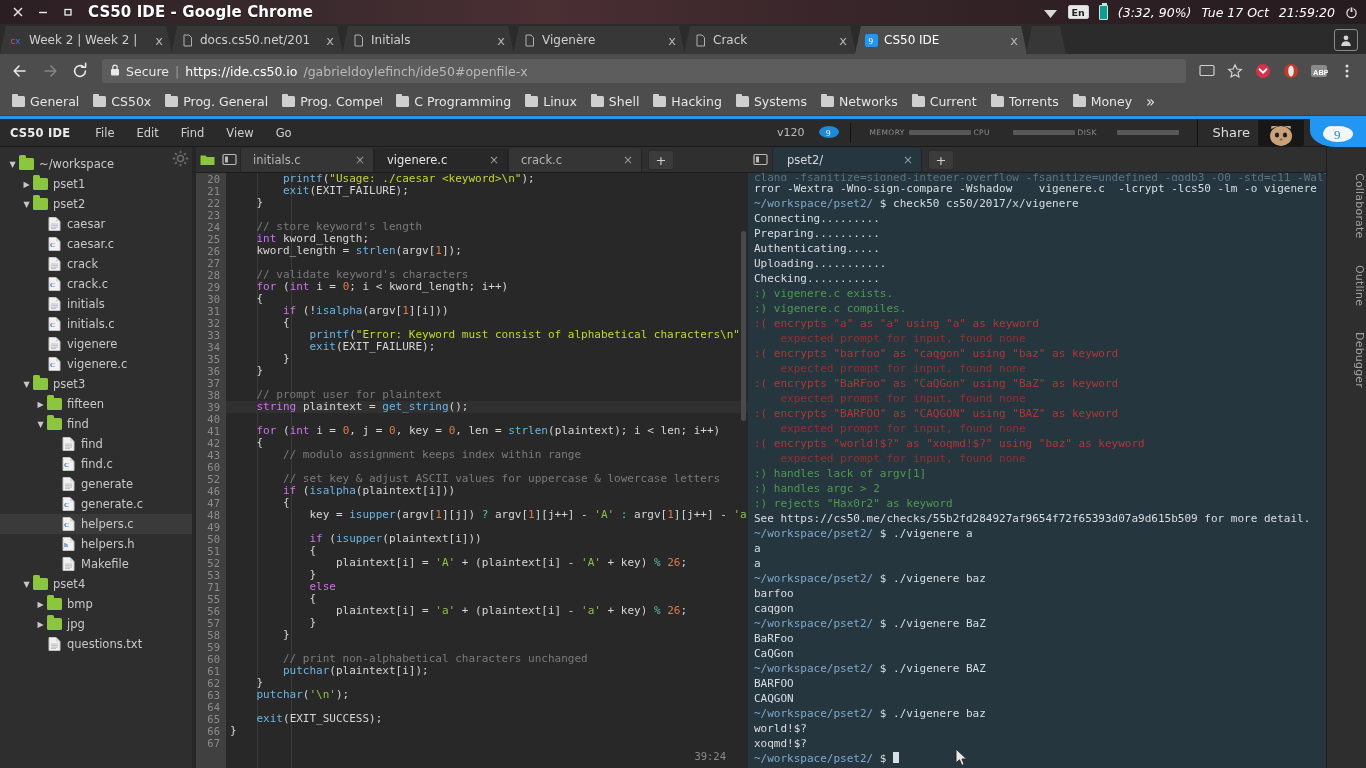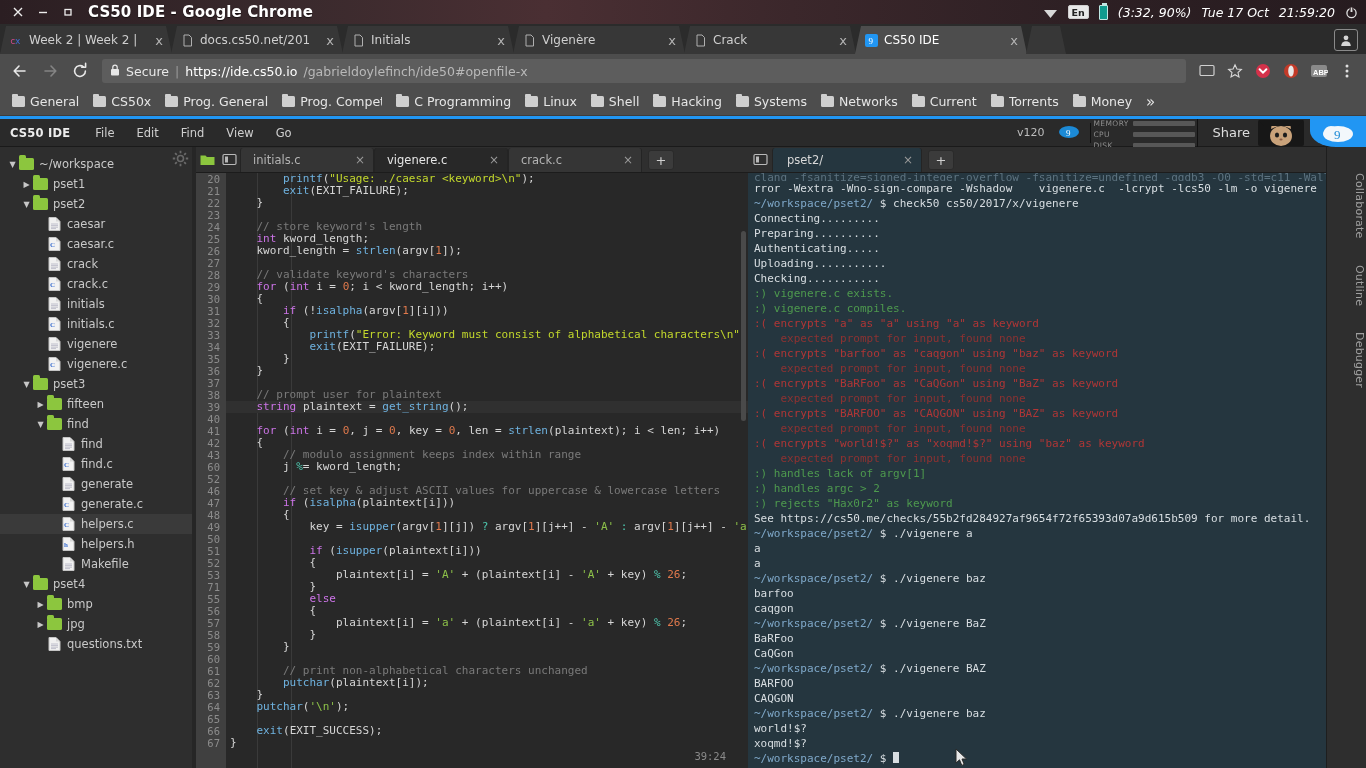--- a/index.html
+++ b/index.html
@@ -94,21 +94,21 @@
   .ide-menu {
     position: absolute; top: 119px; left: 0; width: 1366px; height: 28px;
     background: #2a2a2a; display: flex; align-items: center; gap: 0; color: #d2d2d2;
     border-bottom: 1px solid #1a1a1a;
   }
   .ide-brand { font-weight: bold; font-size: 11.5px; color: #ededed; padding: 0 14px 0 10px; letter-spacing: .2px; }
   .ide-menu-item { font-size: 11.5px; padding: 4px 11px; color: #cfcfcf; cursor: pointer; }
   .ide-menu-right { margin-left: auto; display: flex; align-items: center; height: 28px; }
   .ide-ver { font-size: 11px; color: #bdbdbd; padding-right: 12px; }
   .cloud-sep { width: 1px; height: 20px; background: #111; }
-  .meters { display: flex; flex-direction: column; justify-content: flex-start; gap: 2px; padding: 0 2px; height: 28px; }
+  .meters { display: flex; flex-direction: row; justify-content: flex-start; gap: 2px; padding: 0 18px; height: 28px; }
   .meter-row { display: flex; align-items: center; gap: 6px; }
   .meter-lbl { font-size: 7.5px; color: #8e8e8e; width: 34px; letter-spacing: .4px; }
   .meter-bar { width: 62px; height: 5px; background: #575757; border-radius: 1px; position: relative; overflow: hidden; }
   .meter-fill { height: 100%; background: #8d8d8d; }
   .share-wrap { display: flex; align-items: center; gap: 8px; padding: 0 6px 0 14px; height: 28px; border-left: 1px solid #111; }
   .share-lbl { color: #dedede; font-size: 13px; }
   .cat { width: 46px; height: 26px; border-radius: 2px; overflow: hidden; }
   .c9-badge { width: 56px; height: 28px; background: #2196f3; display: flex; align-items: center; justify-content: center; border-bottom-left-radius: 26px 16px; }
 
   
@@ -838,21 +838,20 @@
             <div class="cl">            <span class="f">exit</span>(<span class="p">EXIT_FAILURE</span>);</div>
             <div class="cl">        }</div>
             <div class="cl">    }</div>
             <div class="cl">&nbsp;</div>
             <div class="cl">    <span class="cm">// prompt user for plaintext</span></div>
             <div class="cl hl">    <span class="k">string</span> <span class="p">plaintext</span> = <span class="f">get_string</span>();</div>
             <div class="cl">&nbsp;</div>
             <div class="cl">    <span class="k">for</span> (<span class="k">int</span> <span class="p">i</span> = <span class="n">0</span>, <span class="p">j</span> = <span class="n">0</span>, <span class="p">key</span> = <span class="n">0</span>, <span class="p">len</span> = <span class="f">strlen</span>(<span class="p">plaintext</span>); <span class="p">i</span> &lt; <span class="p">len</span>; <span class="p">i</span>++)</div>
             <div class="cl">    {</div>
             <div class="cl">        <span class="cm">// modulo assignment keeps index within range</span></div>
-            <div class="cl">        <span class="p">j</span> <span class="o">%</span>= <span class="p">kword_length</span>;</div>
             <div class="cl">&nbsp;</div>
             <div class="cl">        <span class="cm">// set key &amp; adjust ASCII values for uppercase &amp; lowercase letters</span></div>
             <div class="cl">        <span class="k">if</span> (<span class="f">isalpha</span>(<span class="p">plaintext</span>[<span class="p">i</span>]))</div>
             <div class="cl">        {</div>
             <div class="cl">            <span class="p">key</span> = <span class="f">isupper</span>(<span class="p">argv</span>[<span class="n">1</span>][<span class="p">j</span>]) <span class="o">?</span> <span class="p">argv</span>[<span class="n">1</span>][<span class="p">j</span>++] - <span class="ch">'A'</span> <span class="o">:</span> <span class="p">argv</span>[<span class="n">1</span>][<span class="p">j</span>++] - <span class="ch">'a'</span>;</div>
             <div class="cl">&nbsp;</div>
             <div class="cl">            <span class="k">if</span> (<span class="f">isupper</span>(<span class="p">plaintext</span>[<span class="p">i</span>]))</div>
             <div class="cl">            {</div>
             <div class="cl">                <span class="p">plaintext</span>[<span class="p">i</span>] = <span class="ch">'A'</span> + (<span class="p">plaintext</span>[<span class="p">i</span>] - <span class="ch">'A'</span> + <span class="p">key</span>) <span class="o">%</span> <span class="n">26</span>;</div>
             <div class="cl">            }</div>

